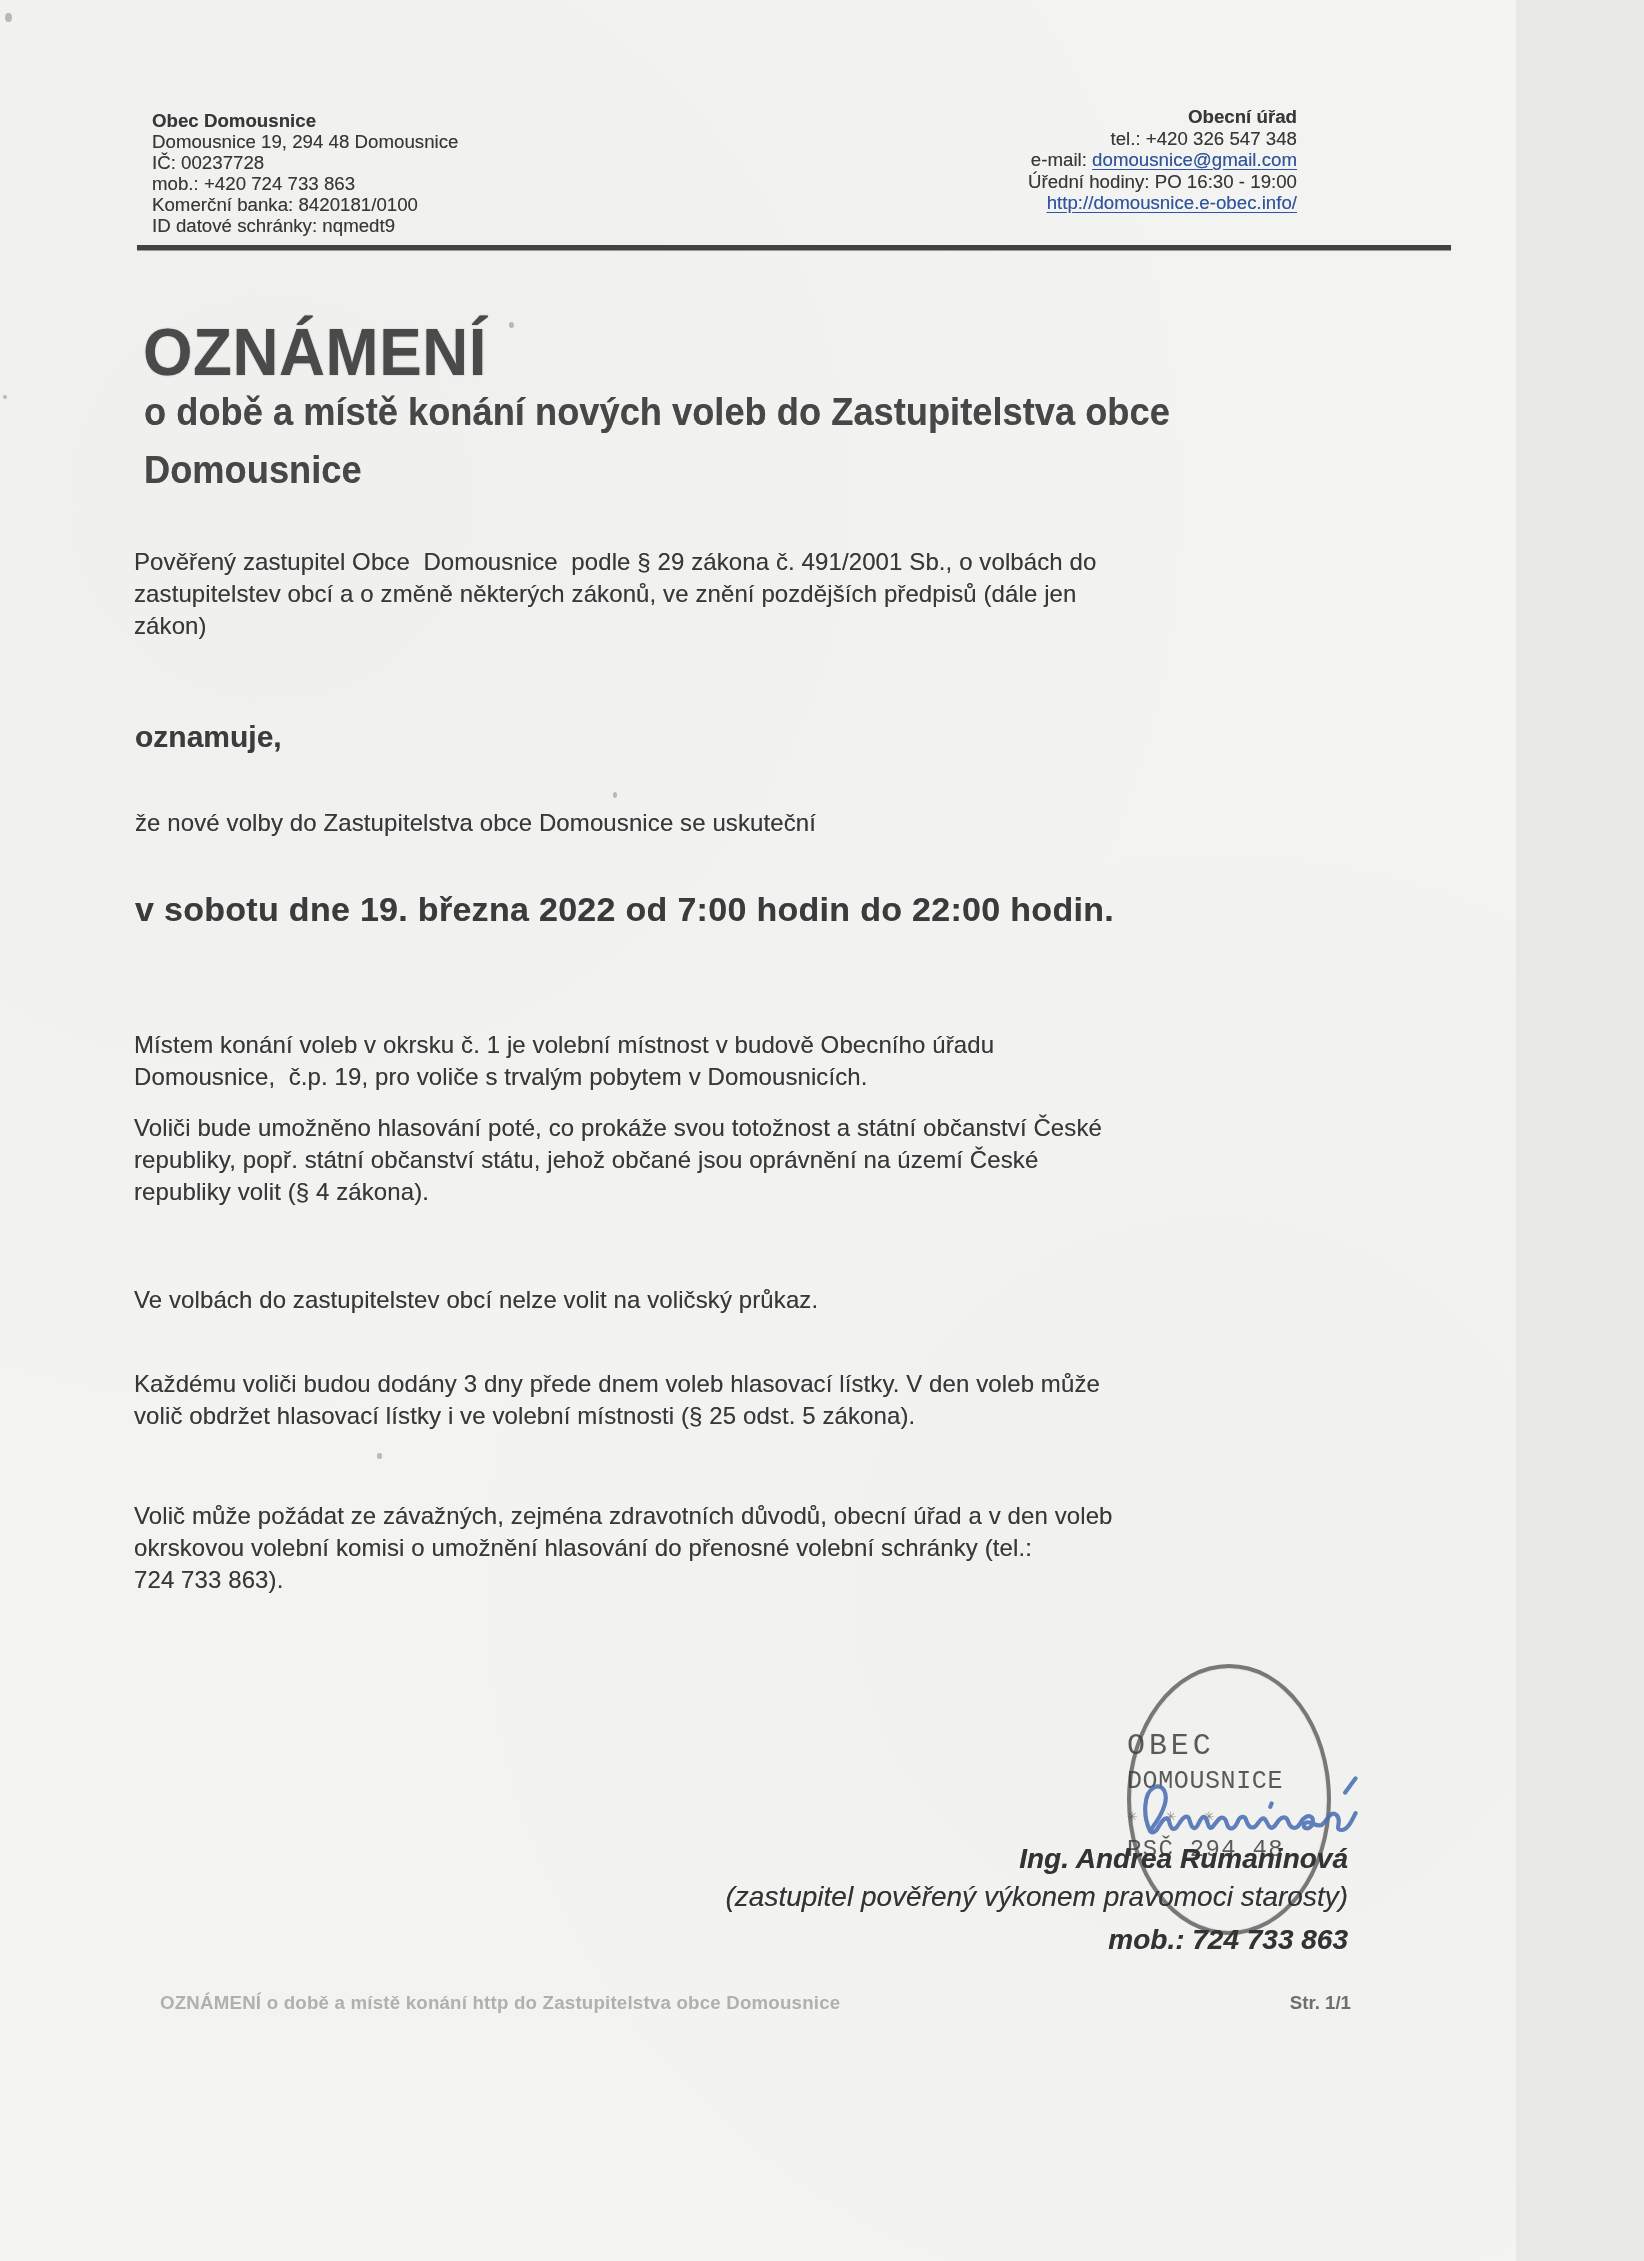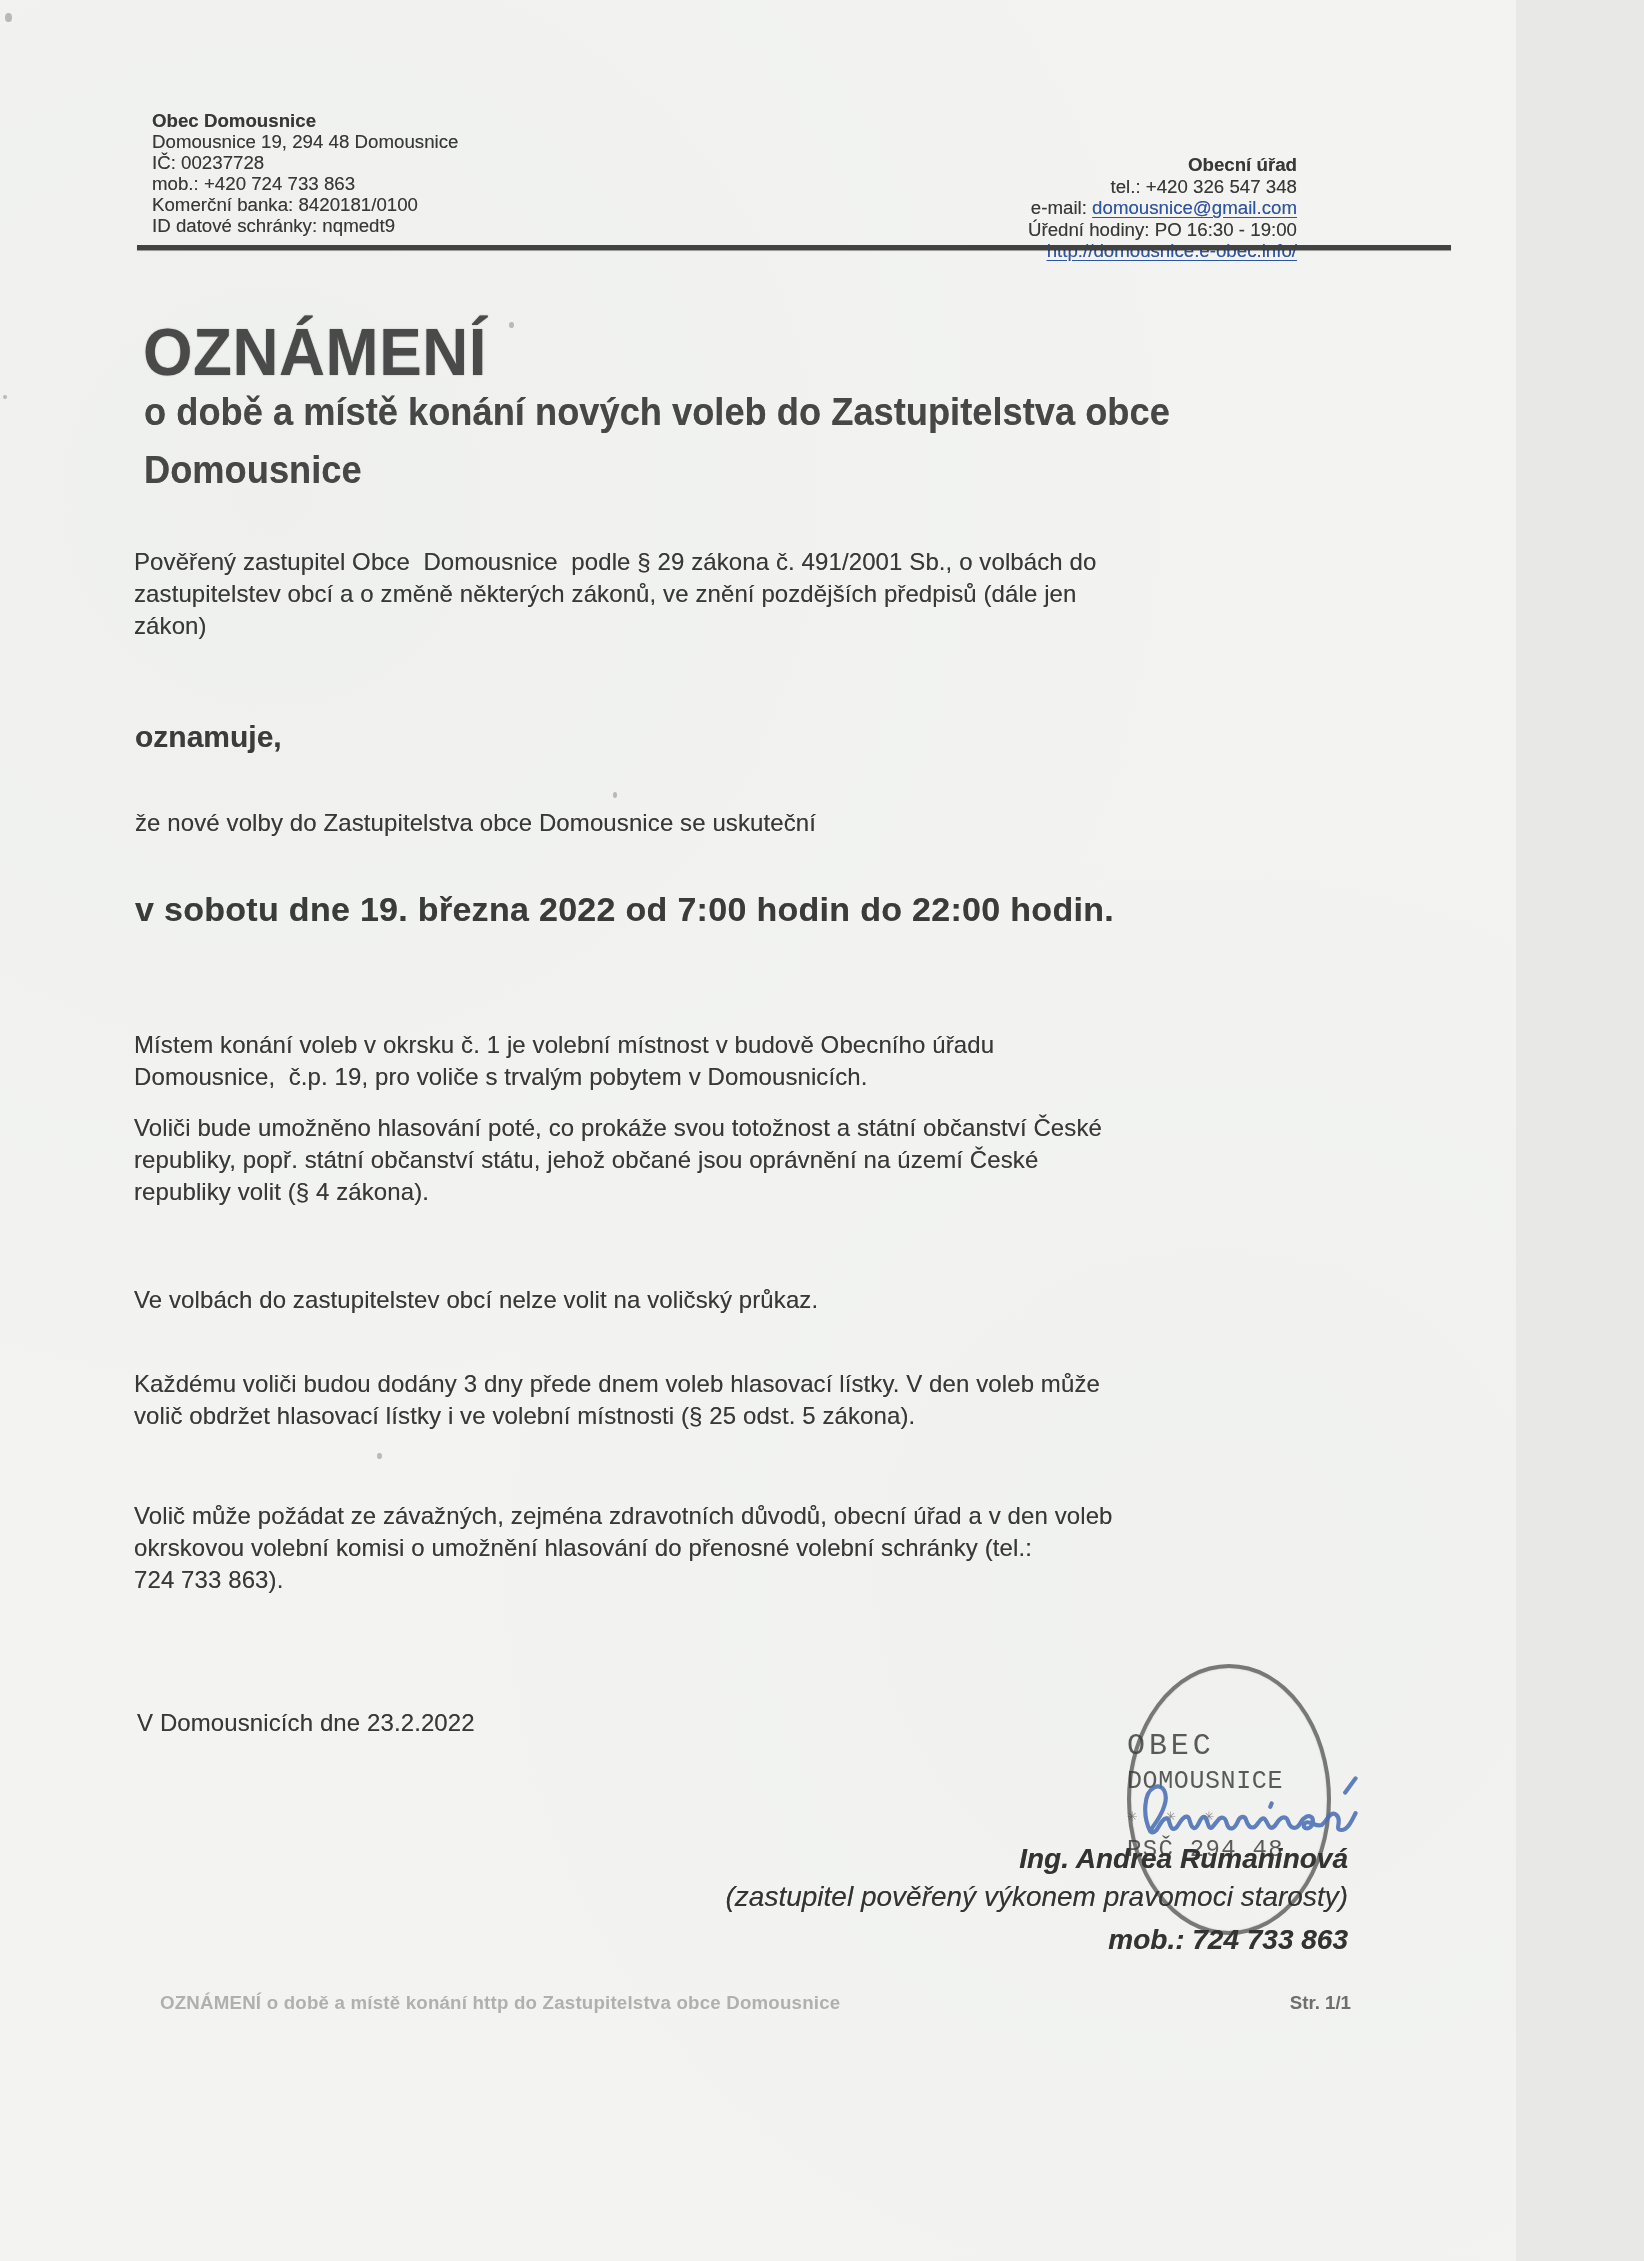--- a/index.html
+++ b/index.html
@@ -10,21 +10,21 @@
       radial-gradient(circle at 80% 70%, rgba(120,130,150,.025), transparent 40%),
       #f3f4f1;
     font-family:"Liberation Sans", sans-serif;
     color:var(--ink,#383838);
   }
   .abs{position:absolute;}
   .pre{white-space:pre-wrap;}
   .bold{font-weight:bold;}
   .soft{text-shadow:0 0 0.6px rgba(60,60,60,.5);}
   .hdr{font-size:18.7px; line-height:21px;}
-  .hdr-right{line-height:21.6px; text-align:right;margin-top:48px;}
+  .hdr-right{line-height:21.6px; text-align:right;}
   .link{color:var(--link-blue,#2d55a6); text-decoration:underline; text-underline-offset:2.6px;}
   .rule{background:#424242; box-shadow:0 0.6px 0.6px rgba(0,0,0,.35);}
   .title{
     font-size:67px; font-weight:bold; letter-spacing:0.6px; color:#4a4a4a;
     transform:scaleX(.95); transform-origin:left top; text-shadow:0 0 1.3px rgba(70,70,70,.6);
   }
   .subtitle{
     font-size:39px; font-weight:bold; line-height:58px; color:#474747;
     transform:scaleX(.93); transform-origin:left top; text-shadow:0 0 0.6px rgba(70,70,70,.5);
   }
@@ -92,21 +92,20 @@
 
   <div class="abs body-text soft" style="left:134px; top:1284px;">Ve volbách do zastupitelstev obcí nelze volit na voličský průkaz.</div>
 
   <div class="abs body-text pre soft" style="left:134px; top:1368px;">Každému voliči budou dodány 3 dny přede dnem voleb hlasovací lístky. V den voleb může
 volič obdržet hlasovací lístky i ve volební místnosti (§ 25 odst. 5 zákona).</div>
 
   <div class="abs body-text pre soft" style="left:134px; top:1500px;">Volič může požádat ze závažných, zejména zdravotních důvodů, obecní úřad a v den voleb
 okrskovou volební komisi o umožnění hlasování do přenosné volební schránky (tel.:
 724 733 863).</div>
 
-  <div class="abs body-text soft" style="left:137px; top:1707px;">V Domousnicích dne 23.2.2022</div>
 
   <div class="abs stamp-ring" style="left:1127px; top:1664px; width:196px; height:263px;"></div>
   <div class="abs stamp-text" style="top:1729px; font-size:30px; letter-spacing:3.9px;">OBEC</div>
   <div class="abs stamp-text" style="top:1767px; font-size:25px; letter-spacing:0.6px;">DOMOUSNICE</div>
   <div class="abs stamp-text" style="top:1805px; font-size:17px; letter-spacing:9px; opacity:.7;">✳ ✳ ✳</div>
   <div class="abs stamp-text" style="top:1836px; font-size:24px; letter-spacing:1.3px;">PSČ 294 48</div>
 
   <svg class="abs" style="left:1136px; top:1768px;" width="226" height="84" viewBox="0 0 350 130">
     <g fill="none" stroke="#4a6fb5" stroke-width="6.5" stroke-linecap="round" stroke-linejoin="round" opacity="0.88">
       <path d="M22 98 C 10 74, 12 38, 28 30 C 42 23, 50 40, 44 58 C 40 72, 30 86, 24 94 C 20 100, 26 102, 32 96

